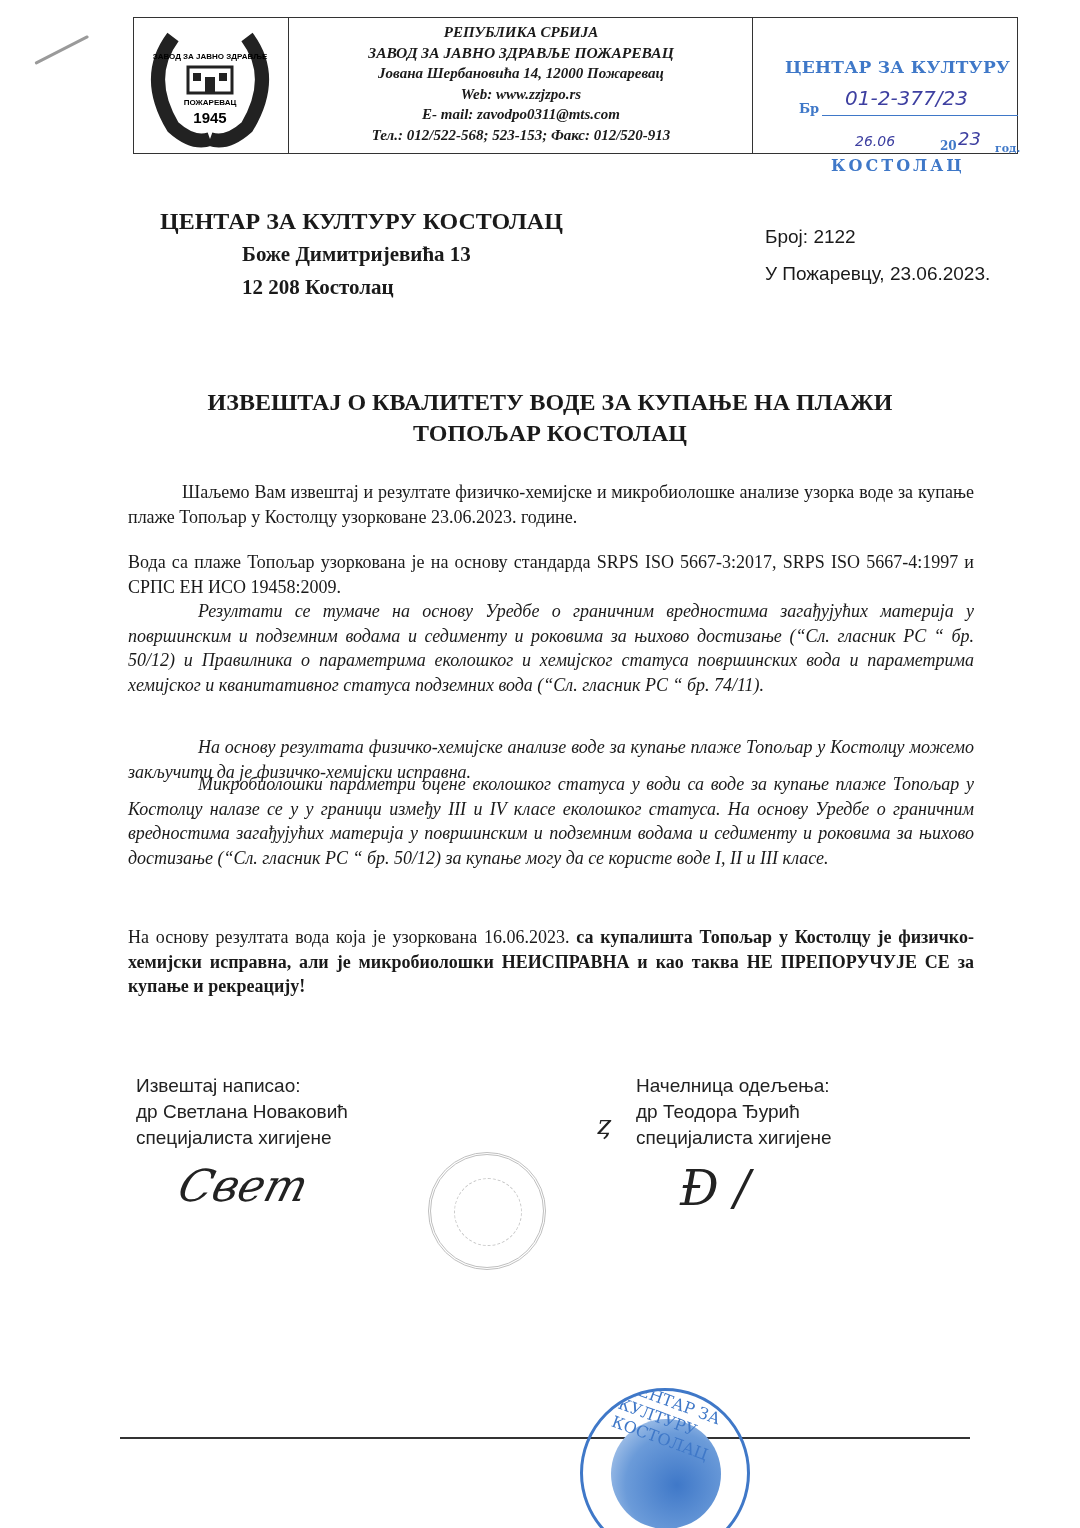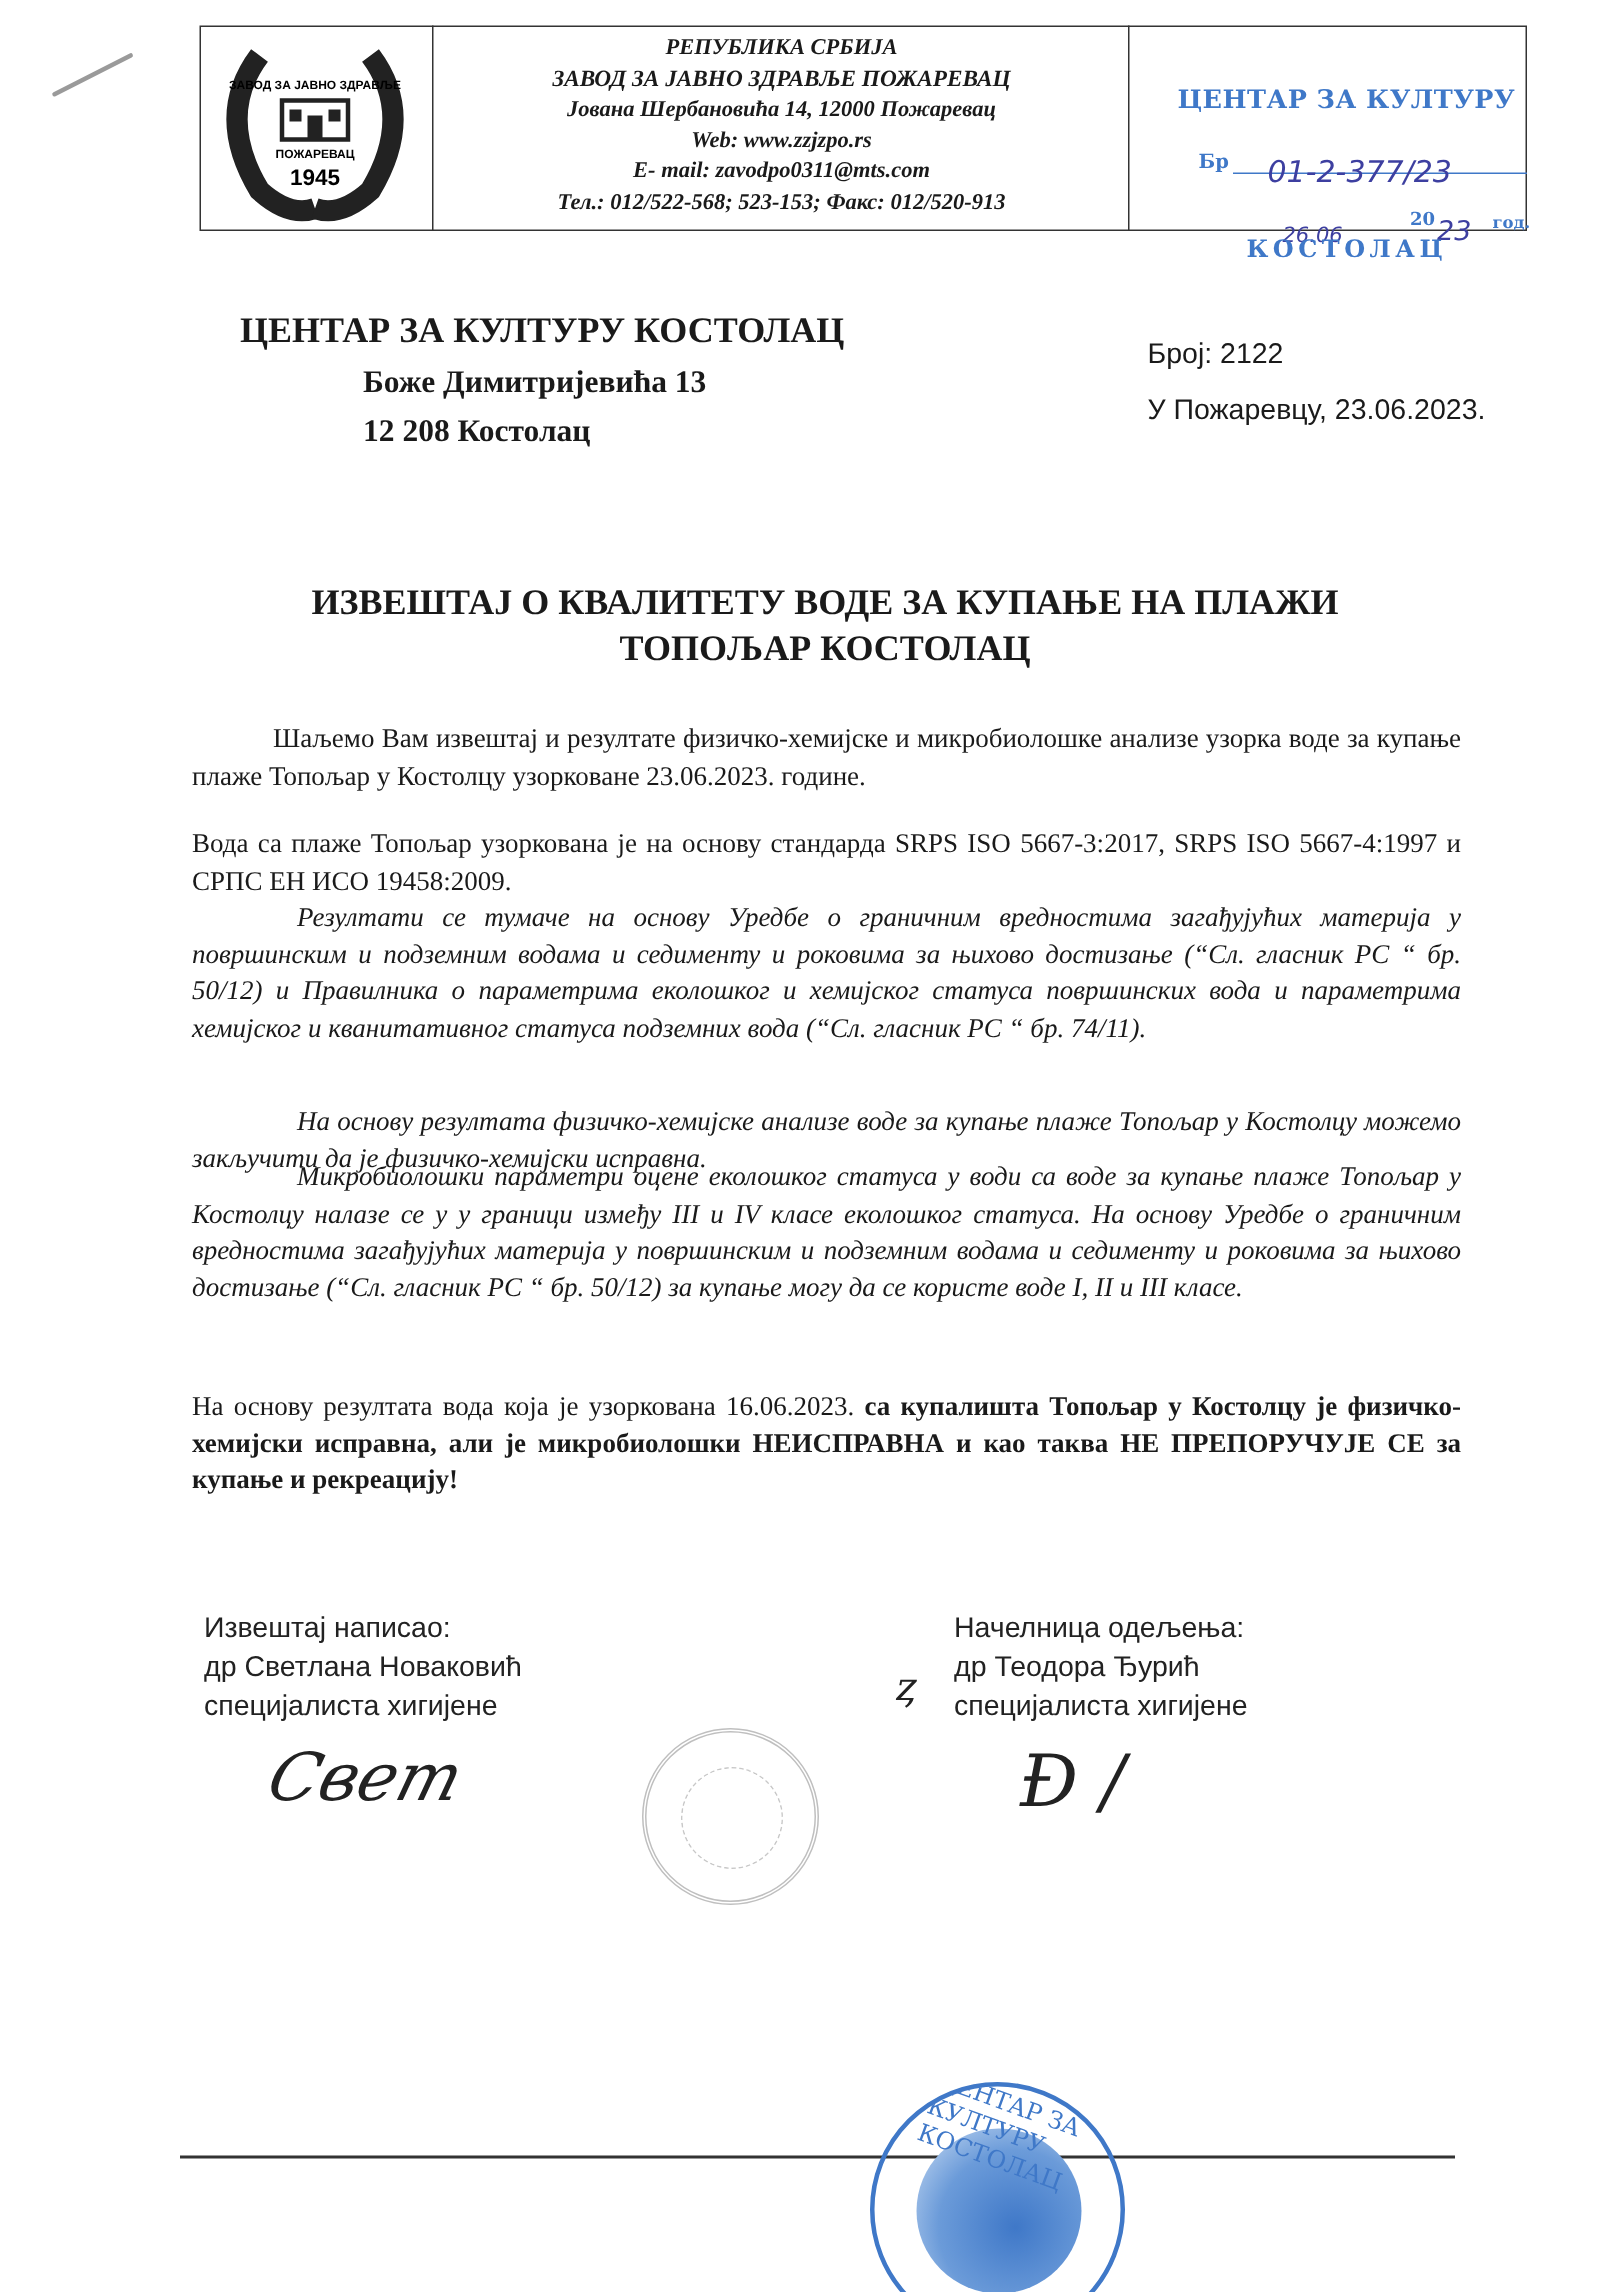--- a/index.html
+++ b/index.html
@@ -8,21 +8,21 @@
   .pin { left:35px; top:30px; width:60px; height:3px; background:#9a9a9a; transform:rotate(-27deg); transform-origin:left center; border-radius:2px; top:62px; }
   .hdr-box { left:133px; top:17px; width:885px; height:137px; border:1.5px solid #333; box-sizing:border-box; }
   .hdr-logo-cell { left:133px; top:17px; width:156px; height:137px; border-right:1.5px solid #333; box-sizing:border-box; }
   .hdr-stamp-cell { left:752px; top:17px; width:266px; height:137px; border-left:1.5px solid #333; box-sizing:border-box; }
   .hdr-text { left:290px; top:22px; width:462px; text-align:center; font-weight:bold; font-size:15px; line-height:20.5px;font-style:italic; }
   .hdr-text div:nth-child(2) { font-size:15.5px; }
   .stamp-blue { color:#3f78c8; font-family:"DejaVu Serif", serif; font-weight:bold; }
   .stamp-title { left:785px; top:57px; font-size:17px; letter-spacing:0.3px; }
   .stamp-br { left:799px; top:101px; font-size:13px; }
   .stamp-line { left:822px; top:115px; width:196px; height:1px; background:#3f78c8; }
-  .hand { font-family:"DejaVu Sans", sans-serif; color:#3d3fa0; font-style:italic;margin-top:16px; }
+  .hand { font-family:"DejaVu Sans", sans-serif; color:#3d3fa0; font-style:italic; }
   .hand-num { left:845px; top:86px; font-size:20px; }
   .hand-date { left:855px; top:133px; font-size:14px; }
   .stamp-20 { left:940px; top:139px; font-size:12px; }
   .hand-yr { left:958px; top:128px; font-size:18px; }
   .stamp-god { left:995px; top:142px; font-size:11px; }
   .stamp-city { left:831px; top:156px; font-size:16px; letter-spacing:3px; }
   .recipient { left:160px; top:205px; font-weight:bold; font-size:24px; line-height:33px; }
   .recipient .l2, .recipient .l3 { padding-left:82px; font-size:21px; }
   .meta { left:765px; top:218px; font-size:19px; line-height:37px; font-family:"Liberation Sans", sans-serif; font-stretch:condensed; }
   .title { left:120px; top:387px; width:860px; text-align:center; font-weight:bold; font-size:24px; line-height:31px; }

